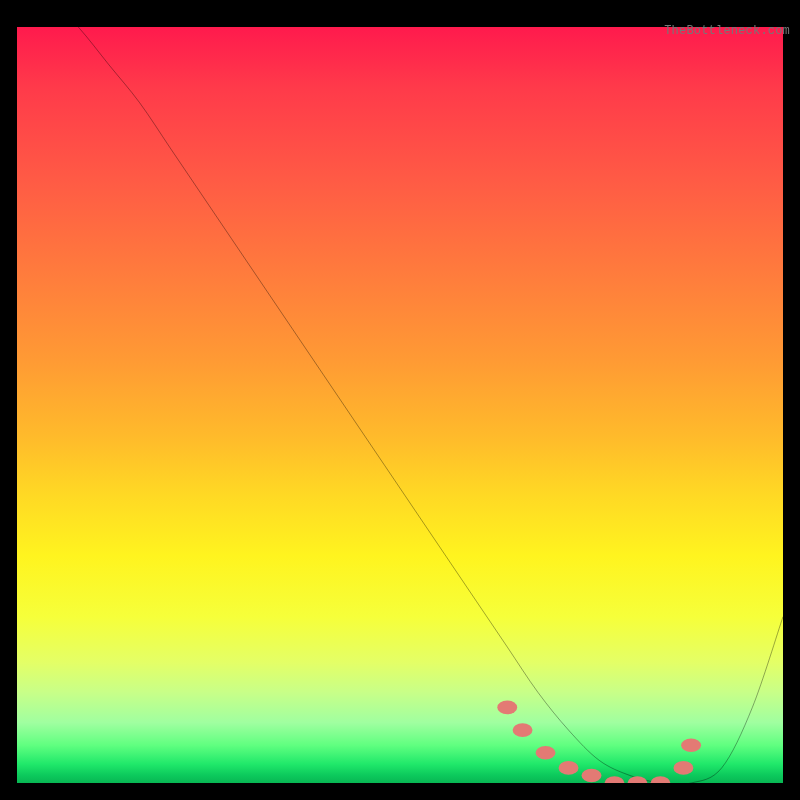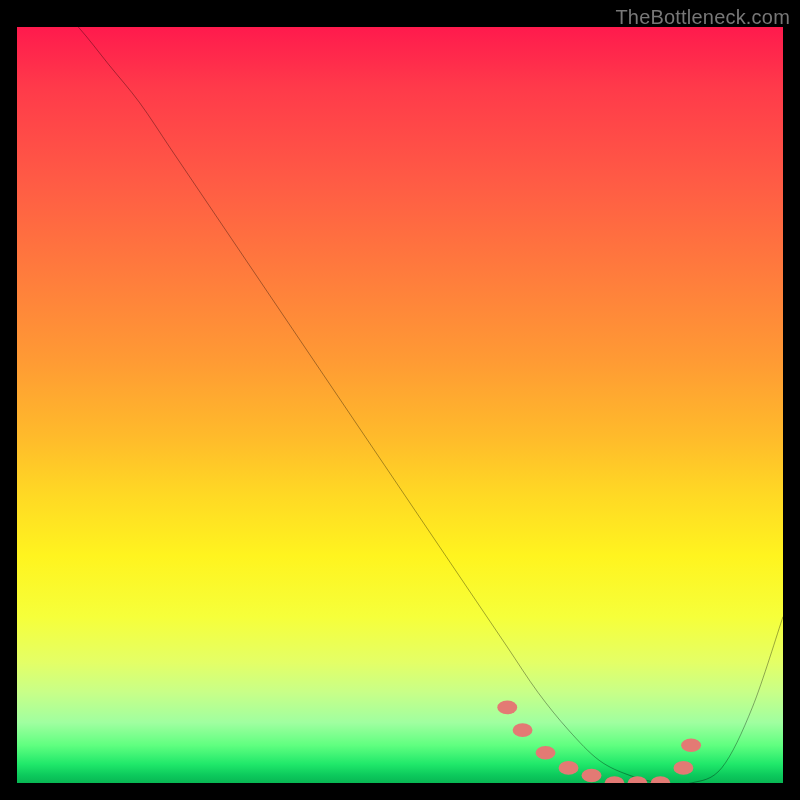--- a/index.html
+++ b/index.html
@@ -5,25 +5,25 @@
   * { margin: 0; padding: 0; box-sizing: border-box; }
   html, body { width: 800px; height: 800px; background: #000; overflow: hidden; }
   .canvas {
     position: relative;
     width: 800px;
     height: 800px;
     background: #000;
   }
   .attribution {
     position: absolute;
-    top: 6px;
+    top: 24px;
     right: 10px;
     color: #777;
-    font-family: Liberation Sans, sans-serif;
-    font-size: 20px;
+    font-family: Liberation Mono, monospace;
+    font-size: 12px;
     letter-spacing: 0.2px;
     z-index: 10;
   }
   .plot-frame {
     position: absolute;
     background: #000;
   }
   .plot-area {
     position: absolute;
     overflow: hidden;

